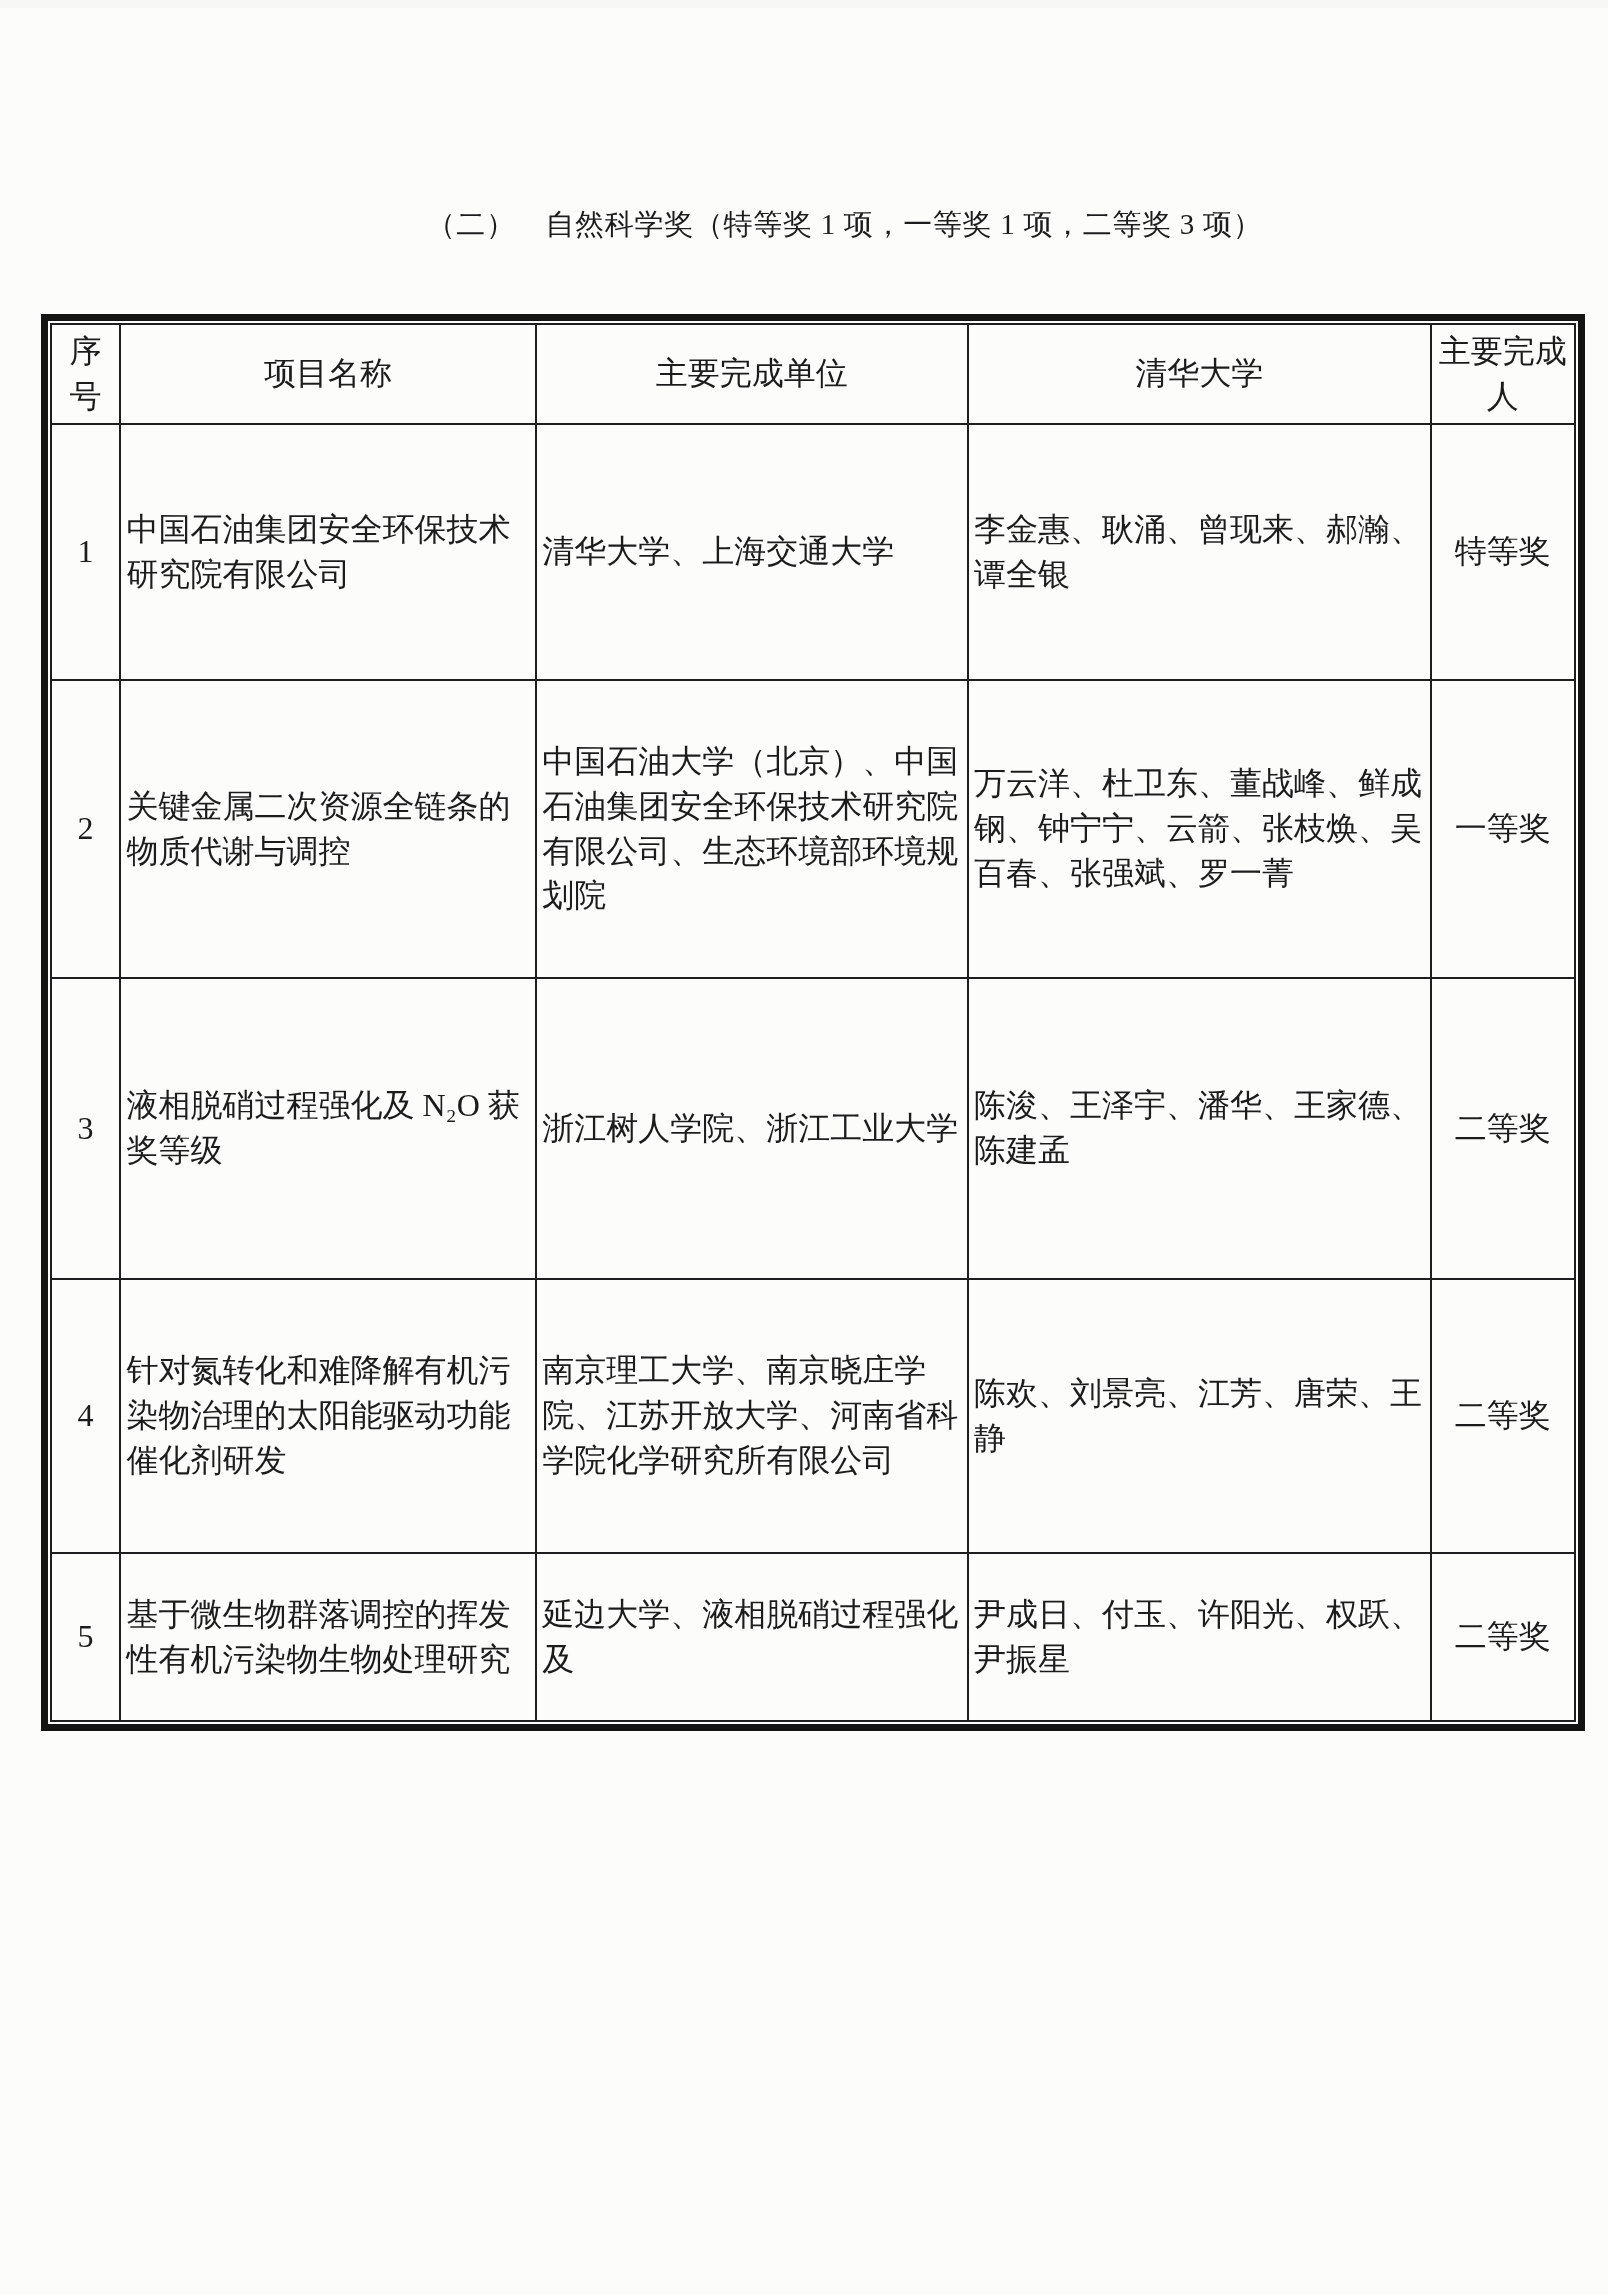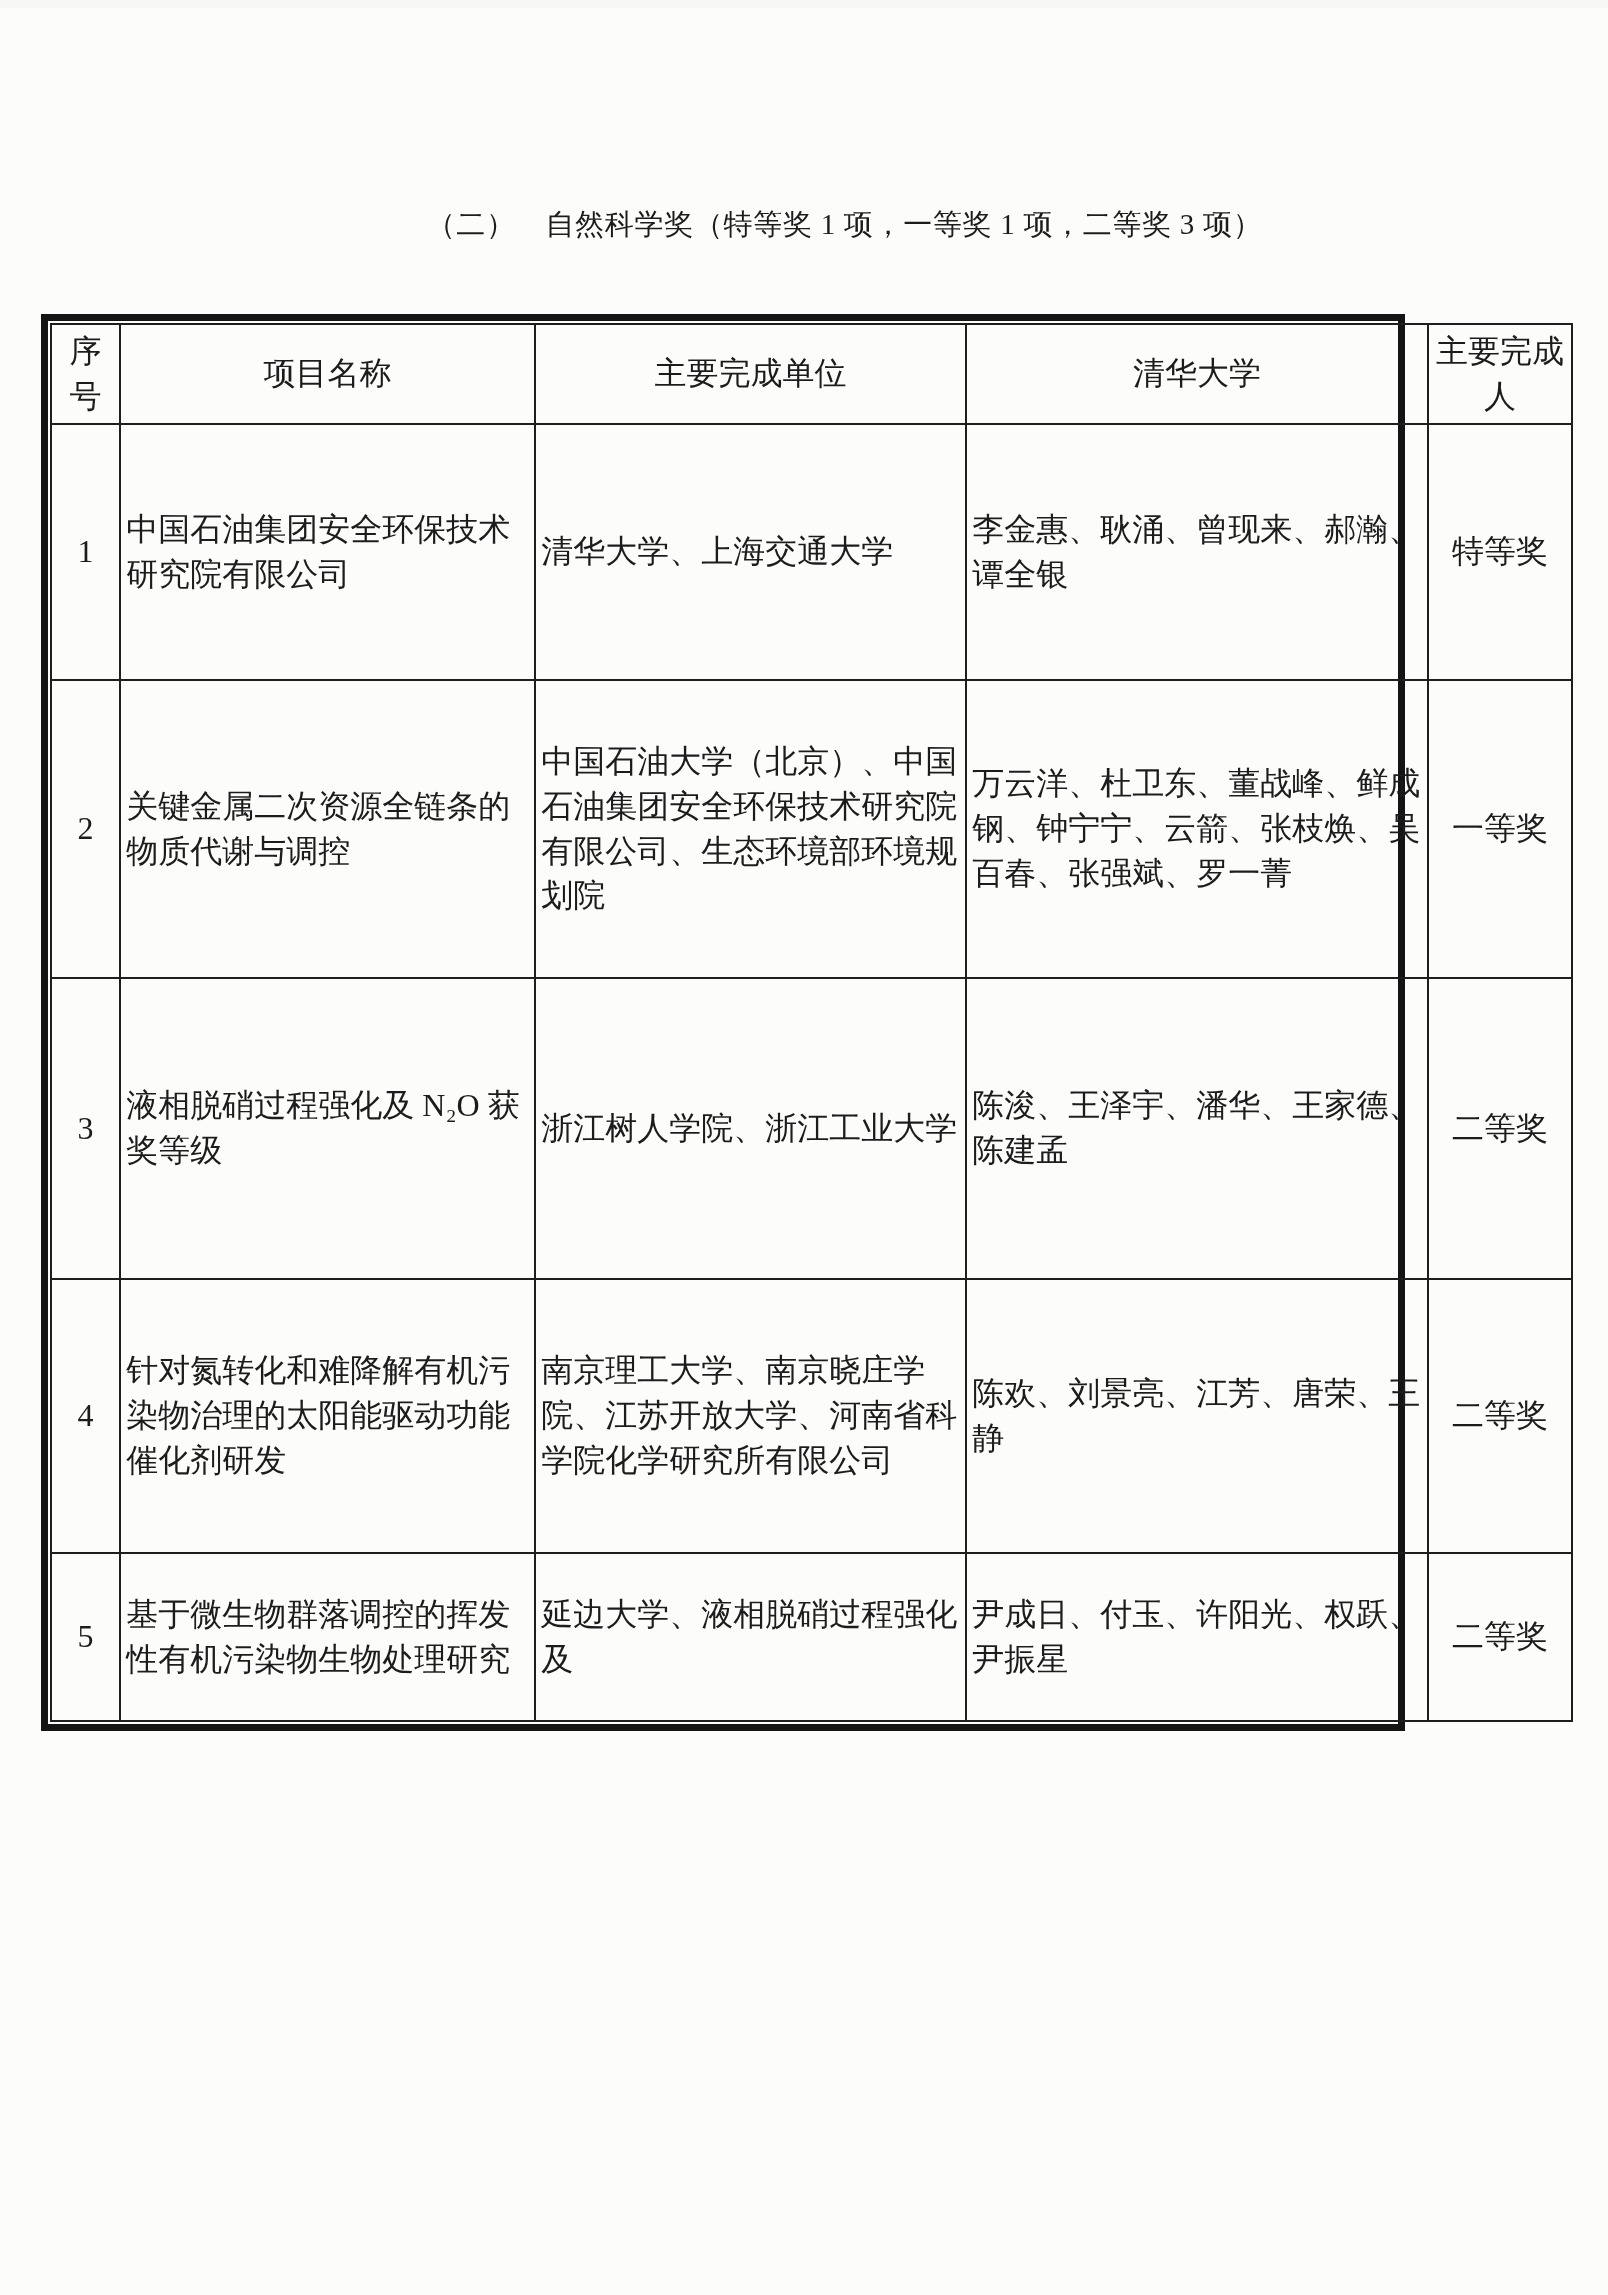--- a/index.html
+++ b/index.html
@@ -32,21 +32,21 @@
     font-size: 29px;
     line-height: 1.3;
     letter-spacing: 0.7px;
     transform: translateX(40px);
     white-space: nowrap;
   }
   .table-frame {
     position: absolute;
     left: 41px;
     top: 306px;
-    width: 1364px;
+    width: 1544px;
     box-sizing: border-box;
     border: 7.3px solid #141414;
     padding: 2px;
     background: #fcfcfb;
   }
   table.awards {
     width: 100%;
     border-collapse: collapse;
     table-layout: fixed;
   }

